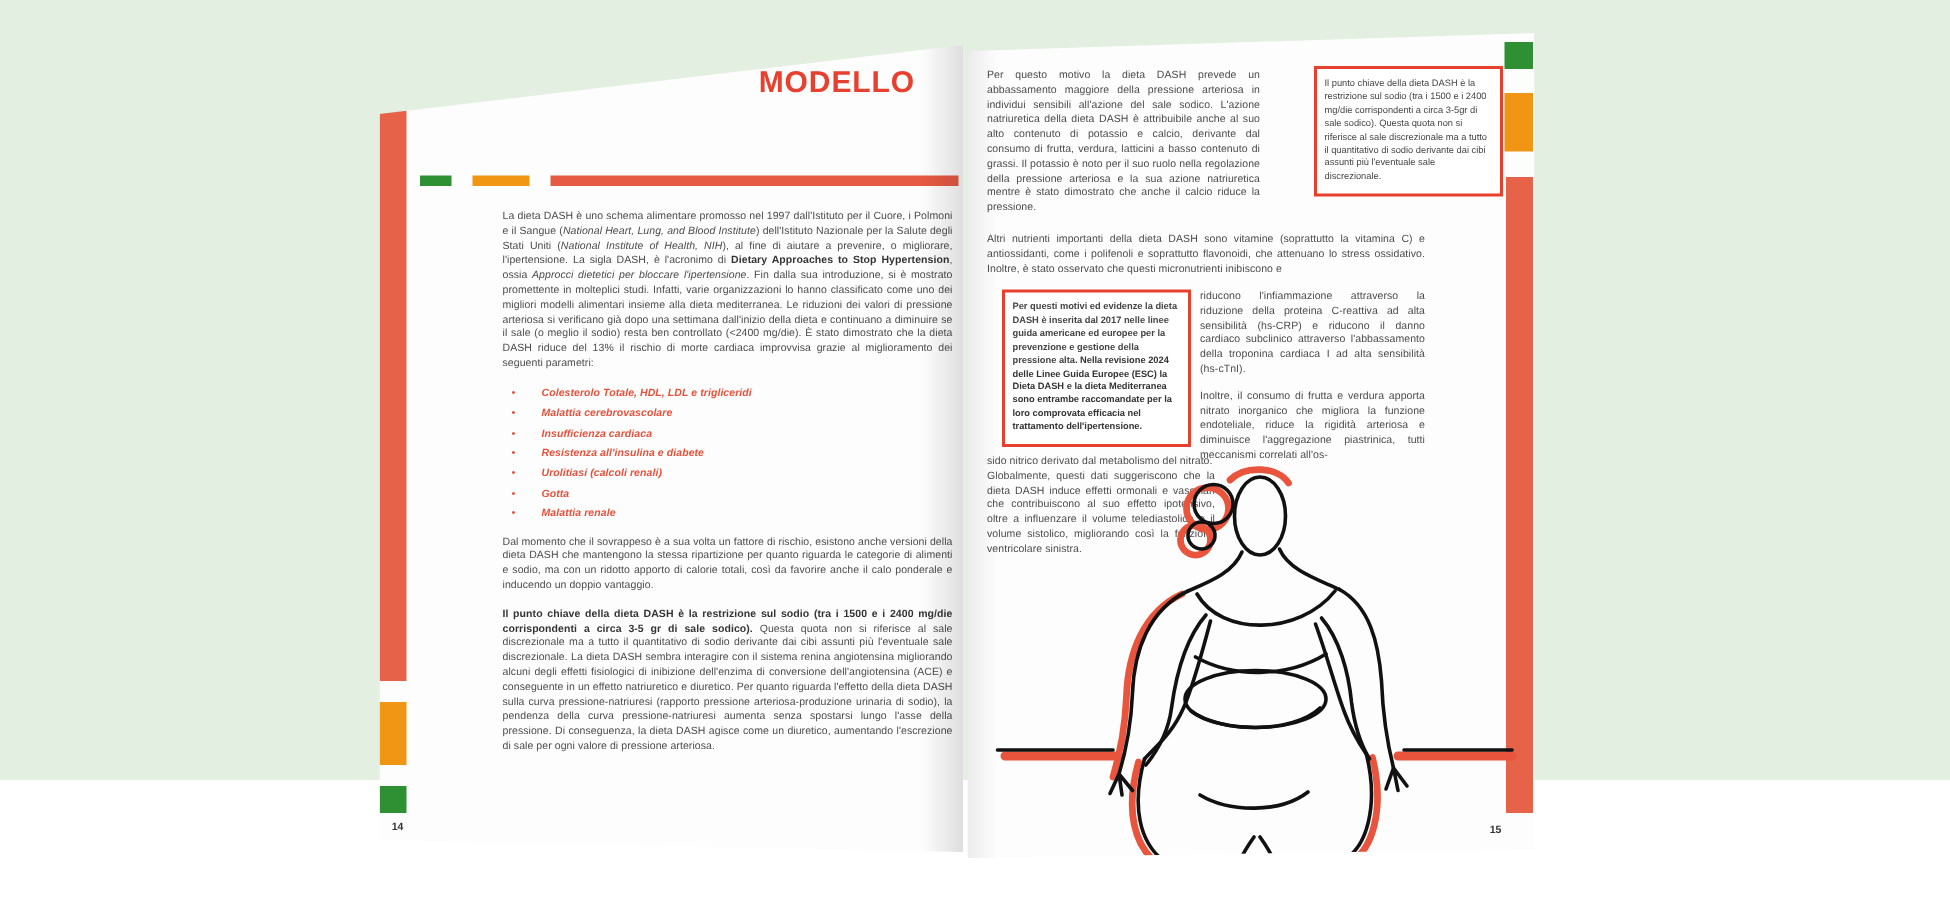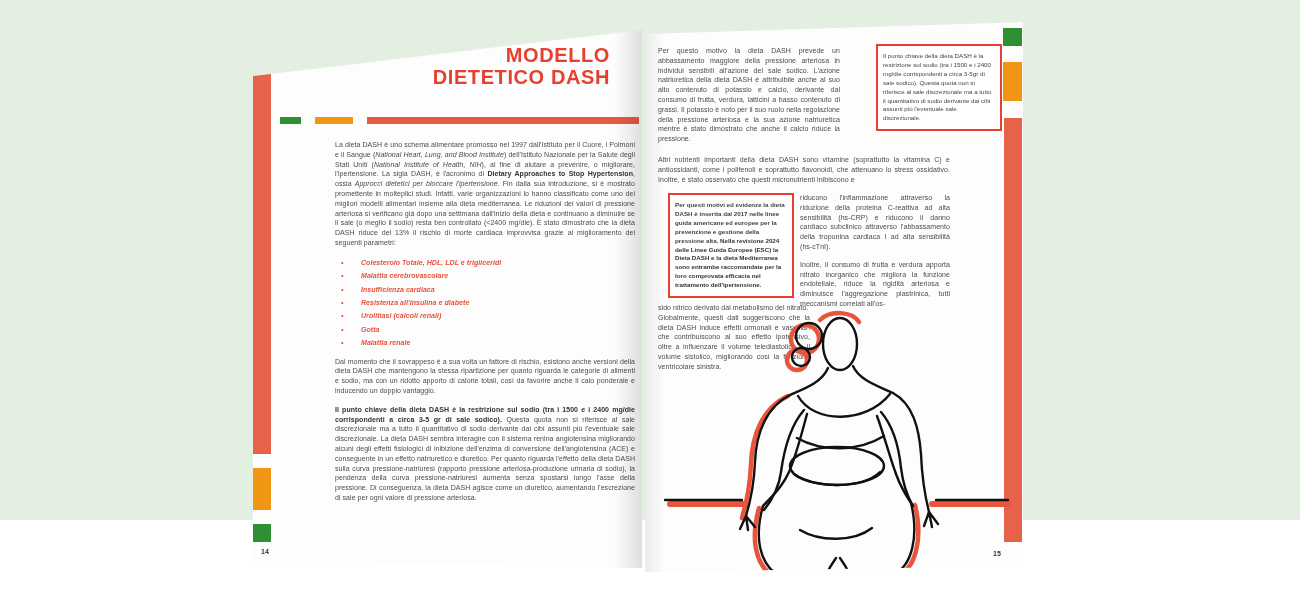--- a/index.html
+++ b/index.html
@@ -56,21 +56,20 @@
 <div id="canvas">
 
   <div class="page page-left">
 
     <div class="bar" style="left:3px;top:46px;width:18px;height:380px;background:#e66249;"></div>
     <div class="bar" style="left:3px;top:440px;width:18px;height:42px;background:#f09614;"></div>
     <div class="bar" style="left:3px;top:496px;width:18px;height:18px;background:#2f8f33;"></div>
 
     <div class="title">
       <div>MODELLO</div>
-      <div>DIETETICO DASH</div>
     </div>
 
     <div class="rule" style="left:30px;width:21px;background:#2f8f33;"></div>
     <div class="rule" style="left:65px;width:38px;background:#f09614;"></div>
     <div class="rule" style="left:117px;width:272px;background:#e65a43;"></div>
 
     <div class="body-copy" style="left:85px;top:112px;width:300px;">
       <p><span class="r-n">La dieta DASH è uno schema alimentare promosso nel 1997 dall'Istituto per il Cuore, i Polmoni e il Sangue (</span><span class="r-i">National Heart, Lung, and Blood Institute</span><span class="r-n">) dell'Istituto Nazionale per la Salute degli Stati Uniti (</span><span class="r-i">National Institute of Health, NIH</span><span class="r-n">), al fine di aiutare a prevenire, o migliorare, l'ipertensione. La sigla DASH, è l'acronimo di </span><span class="r-b">Dietary Approaches to Stop Hypertension</span><span class="r-n">, ossia </span><span class="r-i">Approcci dietetici per bloccare l'ipertensione</span><span class="r-n">. Fin dalla sua introduzione, si è mostrato promettente in molteplici studi. Infatti, varie organizzazioni lo hanno classificato come uno dei migliori modelli alimentari insieme alla dieta mediterranea. Le riduzioni dei valori di pressione arteriosa si verificano già dopo una settimana dall'inizio della dieta e continuano a diminuire se il sale (o meglio il sodio) resta ben controllato (&lt;2400 mg/die). È stato dimostrato che la dieta DASH riduce del 13% il rischio di morte cardiaca improvvisa grazie al miglioramento dei seguenti parametri:</span></p>
       <ul class="benefits">
           <li>Colesterolo Totale, HDL, LDL e trigliceridi</li>

